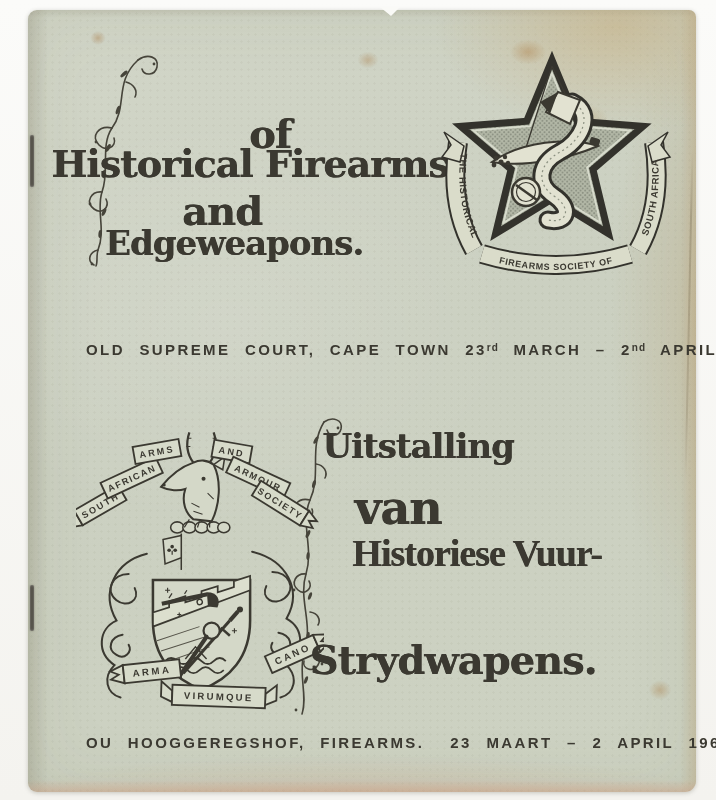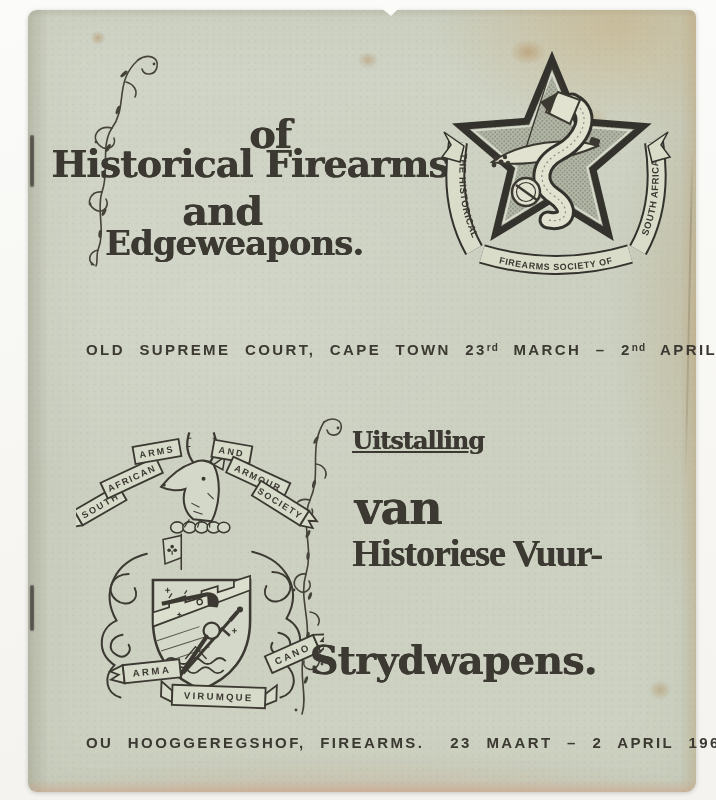--- a/index.html
+++ b/index.html
@@ -43,21 +43,21 @@
       font-family:"DejaVu Serif",serif;font-weight:700;color:#3b3931;
       letter-spacing:-1px;white-space:nowrap;text-shadow:.4px 0 0 #3b3931;}
   .title-en{position:absolute;left:30px;top:0;width:400px;height:280px;}
   .en1{top:55px;font-size:42px;transform:translateX(-50px);}
   .en2{top:100px;font-size:40px;transform:translateX(12px);}
   .en3{top:131px;font-size:38px;transform:translateX(-8px);}
   .en4{top:177px;font-size:40px;transform:translateX(-36px);}
   .en5{top:213px;font-size:34px;transform:translateX(-24px);}
 
   .title-af{position:absolute;left:267px;top:0;width:400px;height:700px;}
-  .af1{top:416px;font-size:24px;transform:translateX(-77px);text-decoration:underline;}
+  .af1{top:416px;font-size:34px;transform:translateX(-77px);}
   .af2{top:471px;font-size:46px;transform:translateX(-97px);}
   .af3{top:521px;font-size:38px;transform:translateX(-18px);font-family:Liberation Serif, serif;}
   .af4{top:585px;font-size:38px;transform:translateX(-88px);}
   .af5{top:626px;font-size:40px;transform:translateX(-42px);}
 
   .venue{position:absolute;left:58px;white-space:nowrap;color:#3b3931;
     font-family:"Liberation Sans",sans-serif;font-weight:700;font-size:15px;
     letter-spacing:2.4px;word-spacing:8px;}
   .venue-en{top:331px;}
   .venue-af{top:724px;}

